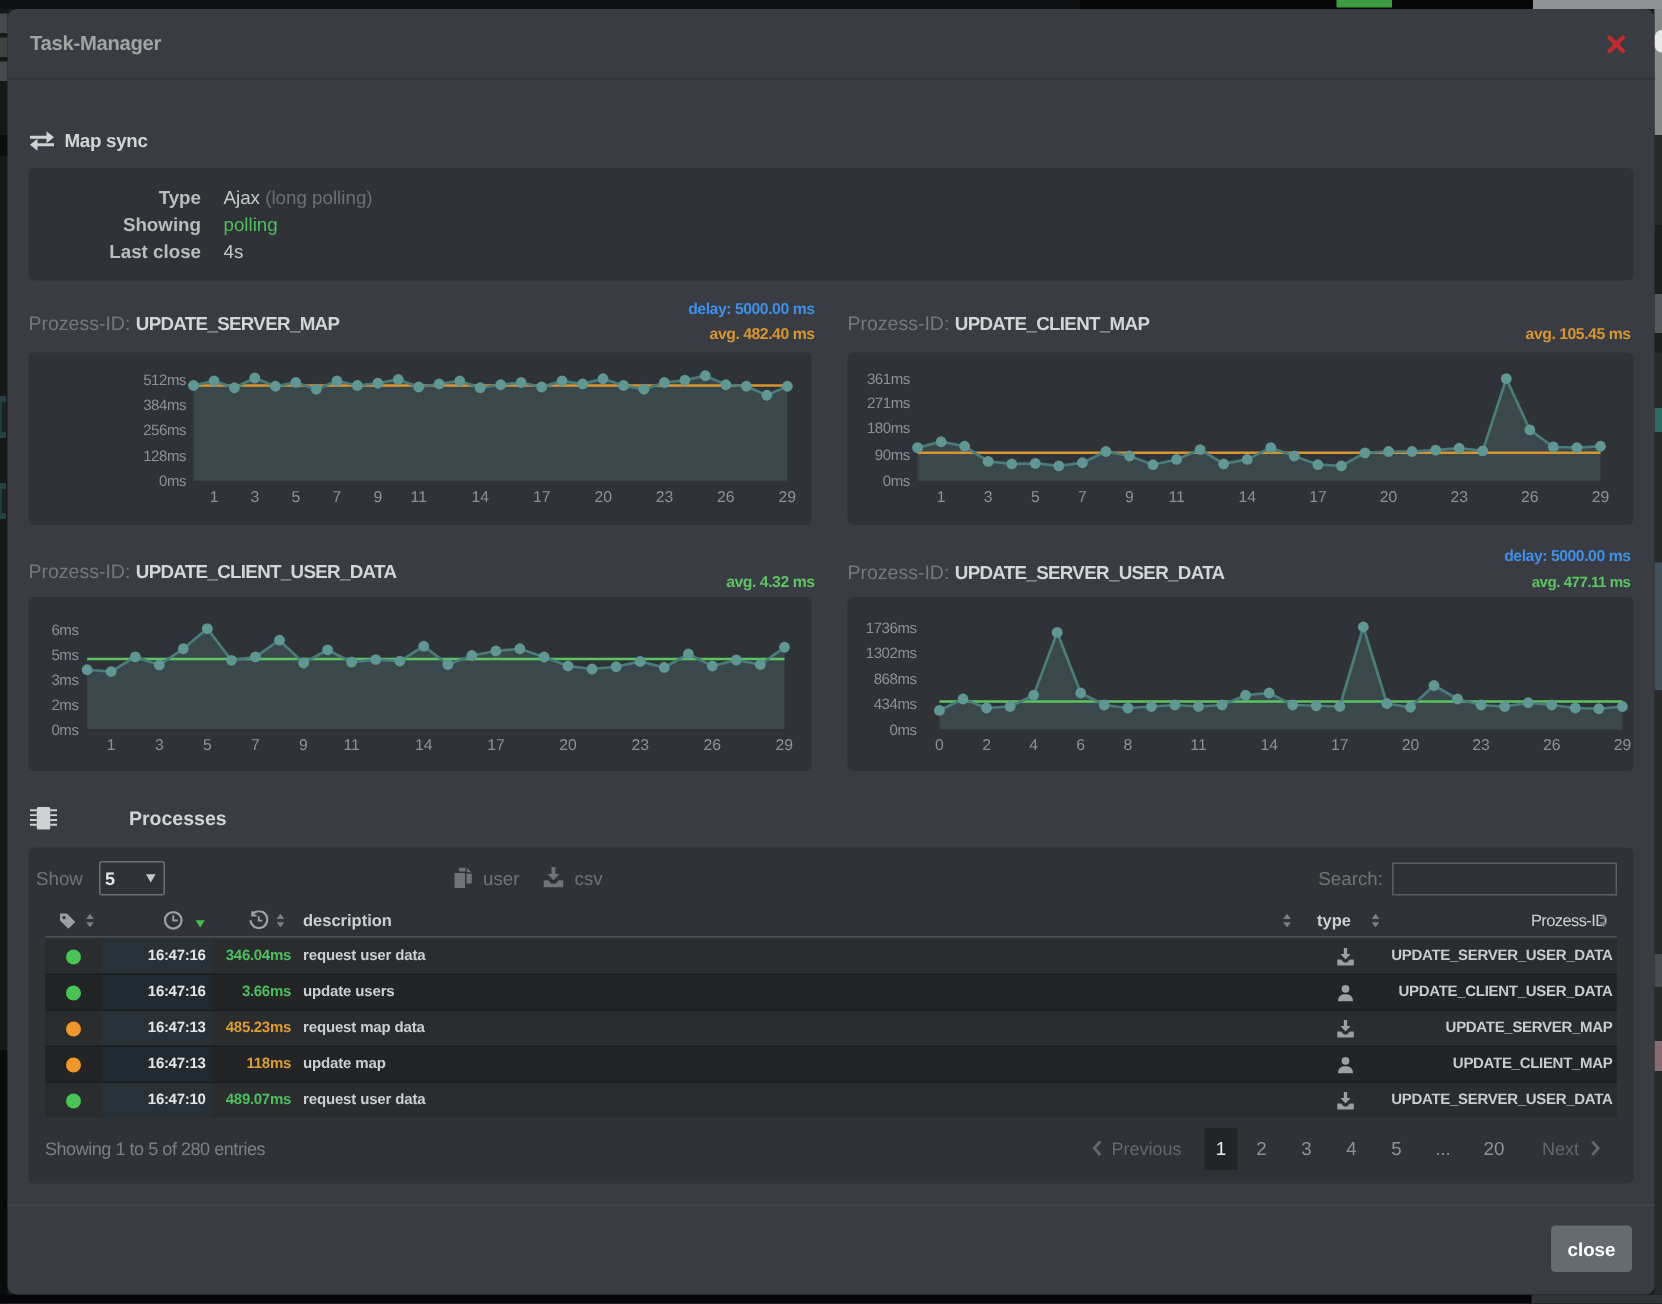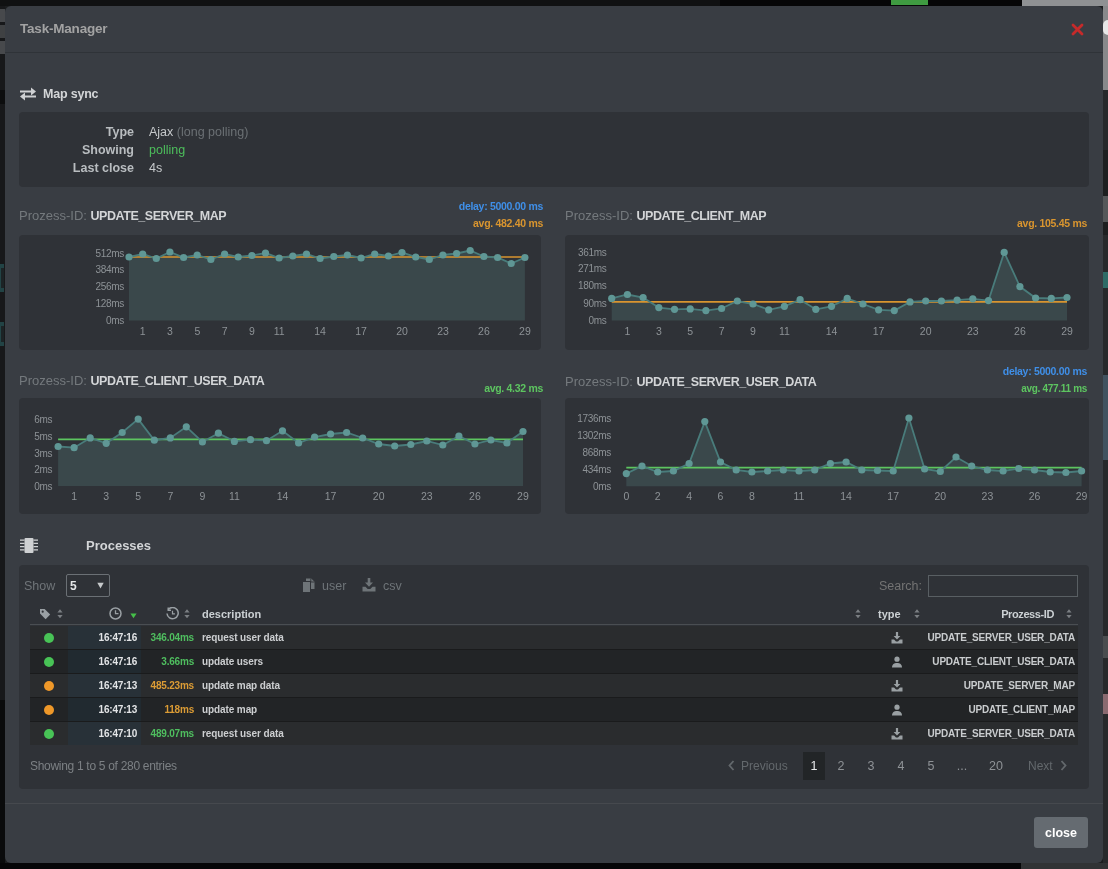--- a/index.html
+++ b/index.html
@@ -325,21 +325,21 @@
 <div style="position:absolute;left:202px;top:605px;line-height:18px;font-size:11px;color:#cbd0d3;font-weight:700;white-space:nowrap;">description</div>
 <svg style="position:absolute;left:855px;top:608.5px" width="6" height="9.5" viewBox="0 0 6 9.5">
     <path d="M3 0.2 L5.6 3.6 L0.4 3.6 Z" fill="#7b7f83"></path>
     <path d="M3 9.3 L5.6 5.9 L0.4 5.9 Z" fill="#7b7f83"></path>
   </svg>
 <div style="position:absolute;left:878px;top:605px;line-height:18px;font-size:11px;color:#cbd0d3;font-weight:700;white-space:nowrap;">type</div>
 <svg style="position:absolute;left:914px;top:608.5px" width="6" height="9.5" viewBox="0 0 6 9.5">
     <path d="M3 0.2 L5.6 3.6 L0.4 3.6 Z" fill="#7b7f83"></path>
     <path d="M3 9.3 L5.6 5.9 L0.4 5.9 Z" fill="#7b7f83"></path>
   </svg>
-<div style="position:absolute;right:54px;top:605px;line-height:18px;font-size:11px;color:#cbd0d3;font-weight:700;white-space:nowrap;letter-spacing:-0.4px">Prozess-ID</div>
+<div style="position:absolute;right:37px;top:605px;line-height:18px;font-size:11px;color:#cbd0d3;font-weight:400;white-space:nowrap;letter-spacing:-0.4px">Prozess-ID</div>
 <svg style="position:absolute;left:1066px;top:608.5px" width="6" height="9.5" viewBox="0 0 6 9.5">
     <path d="M3 0.2 L5.6 3.6 L0.4 3.6 Z" fill="#7b7f83"></path>
     <path d="M3 9.3 L5.6 5.9 L0.4 5.9 Z" fill="#7b7f83"></path>
   </svg>
 <div style="left:30px;top:624px;width:1048px;height:1px;background:#4a4e52"></div>
 <div style="left:30px;top:626px;width:1048px;height:23px;background:#2a2c2e"></div>
 <div style="left:68px;top:626px;width:73px;height:23px;background:#283138"></div>
 <div style="left:44px;top:632.5px;width:10px;height:10px;border-radius:50%;background:#48c356"></div>
 <div style="position:absolute;right:971px;top:628.5px;line-height:18px;font-size:10px;color:#e2e4e6;font-weight:700;white-space:nowrap;letter-spacing:-0.2px">16:47:16</div>
 <div style="position:absolute;right:914px;top:628.5px;line-height:18px;font-size:10px;color:#4fbe5f;font-weight:700;white-space:nowrap;letter-spacing:-0.2px">346.04ms</div>
@@ -359,21 +359,21 @@
     <circle cx="6" cy="3.2" r="2.6" fill="#9aa0a3"></circle>
     <path d="M1 11.5 c0 -3.4 2.2 -4.6 5 -4.6 s5 1.2 5 4.6 z" fill="#9aa0a3"></path>
   </svg>
 <div style="position:absolute;right:33px;top:652.5px;line-height:18px;font-size:10px;color:#c9ccce;font-weight:700;white-space:nowrap;letter-spacing:-0.2px">UPDATE_CLIENT_USER_DATA</div>
 <div style="left:30px;top:649px;width:1048px;height:1px;background:#1a1b1c"></div>
 <div style="left:30px;top:674px;width:1048px;height:23px;background:#2a2c2e"></div>
 <div style="left:68px;top:674px;width:73px;height:23px;background:#283138"></div>
 <div style="left:44px;top:680.5px;width:10px;height:10px;border-radius:50%;background:#ef9829"></div>
 <div style="position:absolute;right:971px;top:676.5px;line-height:18px;font-size:10px;color:#e2e4e6;font-weight:700;white-space:nowrap;letter-spacing:-0.2px">16:47:13</div>
 <div style="position:absolute;right:914px;top:676.5px;line-height:18px;font-size:10px;color:#dc9c35;font-weight:700;white-space:nowrap;letter-spacing:-0.2px">485.23ms</div>
-<div style="position:absolute;left:202px;top:676.5px;line-height:18px;font-size:10px;color:#ccced0;font-weight:700;white-space:nowrap;letter-spacing:-0.1px">update map data</div>
+<div style="position:absolute;left:202px;top:676.5px;line-height:18px;font-size:10px;color:#ccced0;font-weight:700;white-space:nowrap;letter-spacing:-0.1px">request map data</div>
 <svg style="position:absolute;left:891px;top:680px" width="12" height="12" viewBox="0 0 12 12">
     <path d="M4.9 0 h2.2 v4 h2.3 l-3.4 3.6 -3.4 -3.6 h2.3 z" fill="#9aa0a3"></path>
     <path d="M0.5 7.6 h2.6 l1.9 2 h2 l1.9 -2 h2.6 v4 h-11 z" fill="#9aa0a3"></path>
   </svg>
 <div style="position:absolute;right:33px;top:676.5px;line-height:18px;font-size:10px;color:#c9ccce;font-weight:700;white-space:nowrap;letter-spacing:-0.2px">UPDATE_SERVER_MAP</div>
 <div style="left:30px;top:673px;width:1048px;height:1px;background:#1a1b1c"></div>
 <div style="left:30px;top:698px;width:1048px;height:23px;background:#222426"></div>
 <div style="left:68px;top:698px;width:73px;height:23px;background:#212a30"></div>
 <div style="left:44px;top:704.5px;width:10px;height:10px;border-radius:50%;background:#ef9829"></div>
 <div style="position:absolute;right:971px;top:700.5px;line-height:18px;font-size:10px;color:#e2e4e6;font-weight:700;white-space:nowrap;letter-spacing:-0.2px">16:47:13</div>

